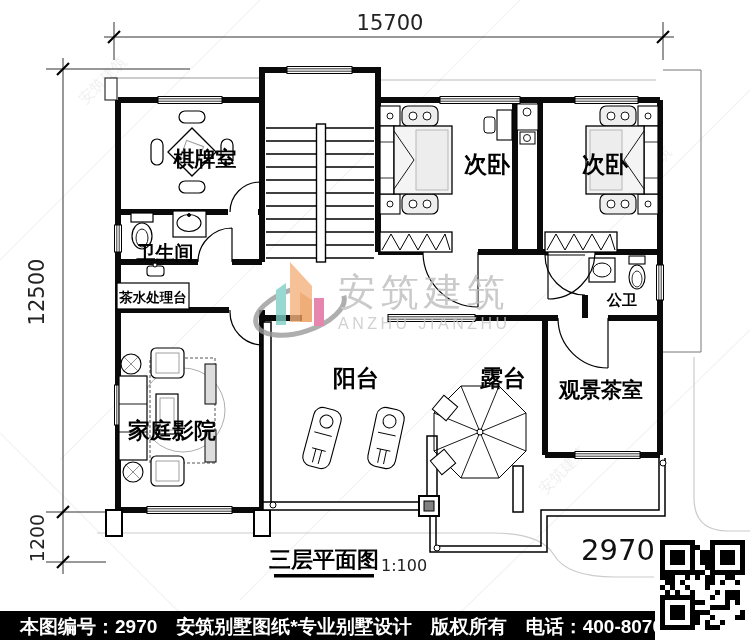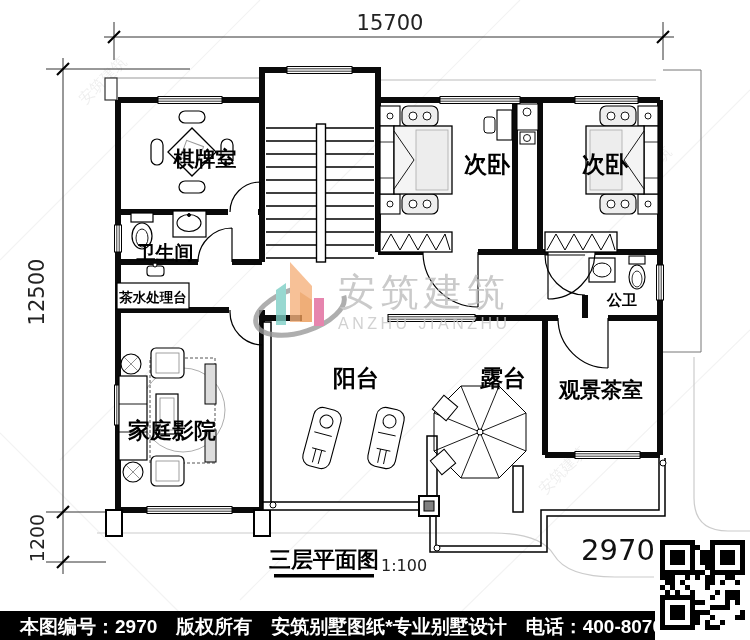--- a/index.html
+++ b/index.html
@@ -318,22 +318,22 @@
   <text class="room-label" x="601" y="397" font-size="21" text-anchor="middle">观景茶室</text>
 
   <text class="room-label" x="324" y="567" font-size="22" text-anchor="middle">三层平面图</text>
   <rect x="274" y="574" width="100" height="3.5" fill="#000"></rect>
   <text class="cad" x="381" y="571" font-size="16" fill="#222">1:100</text>
   <text class="cad" x="618" y="560" font-size="29" text-anchor="middle" fill="#111" font-family="DejaVu Serif, Liberation Serif, serif">2970</text>
 </svg>
 
 <div class="footer-bar">
   <span>本图编号：2970</span>
+  <span>安筑别墅图纸*专业别墅设计</span>
   <span>版权所有</span>
-  <span>安筑别墅图纸*专业别墅设计</span>
   <span>电话：400-8070-511</span>
   <span>扫码看图</span>
 </div>
 
 <div class="qr-panel">
   <svg id="qr-svg" width="95" height="105" viewBox="0 0 95 105">
         <rect x="40" y="10" width="5" height="5" fill="#000"></rect>
         <rect x="45" y="15" width="5" height="5" fill="#000"></rect>
         <rect x="50" y="15" width="5" height="5" fill="#000"></rect>
         <rect x="45" y="20" width="5" height="5" fill="#000"></rect>

